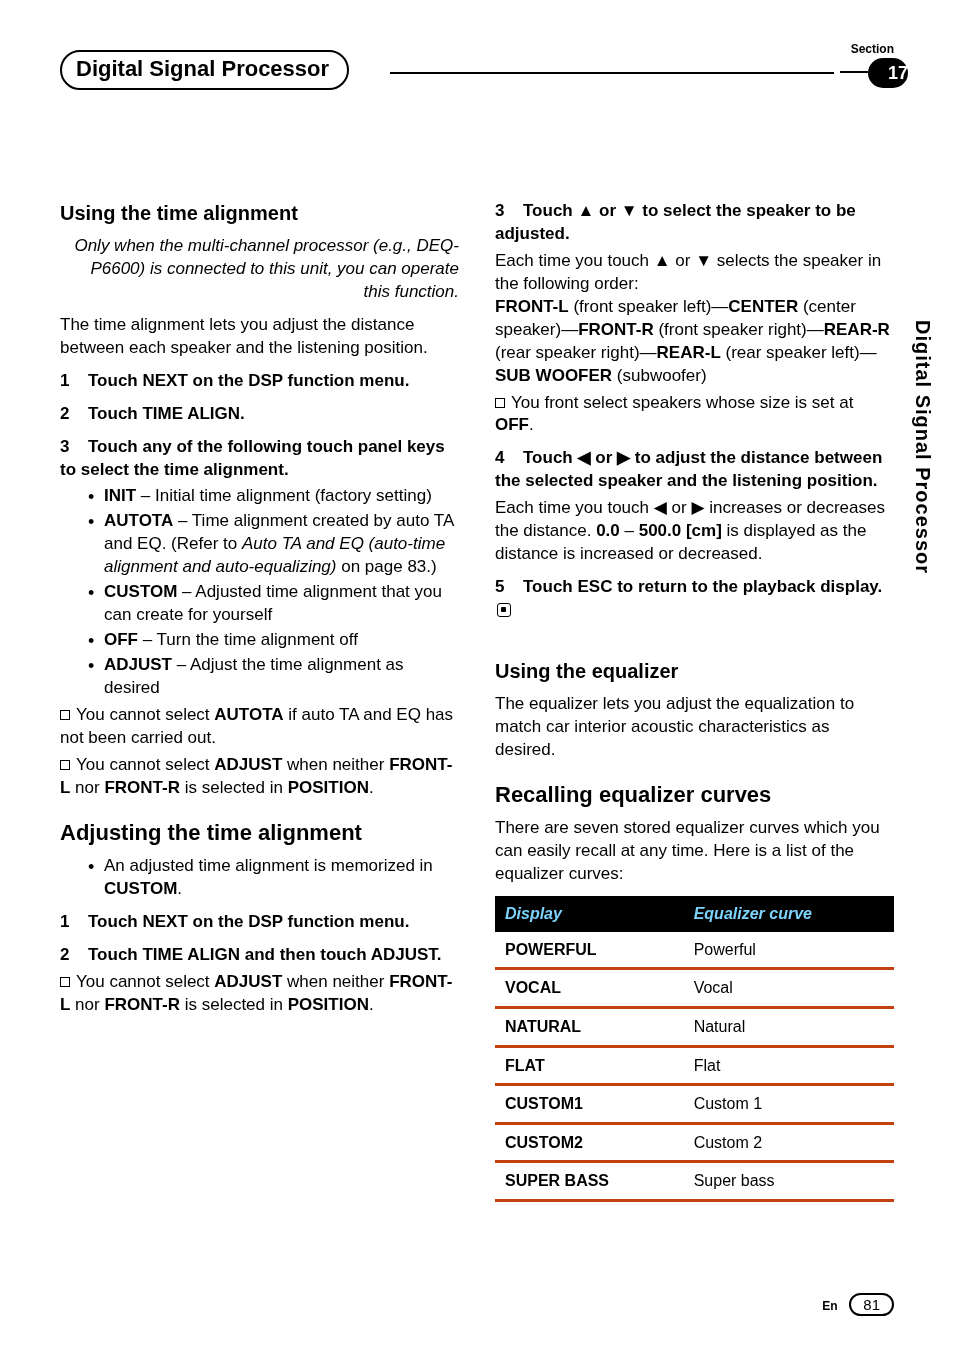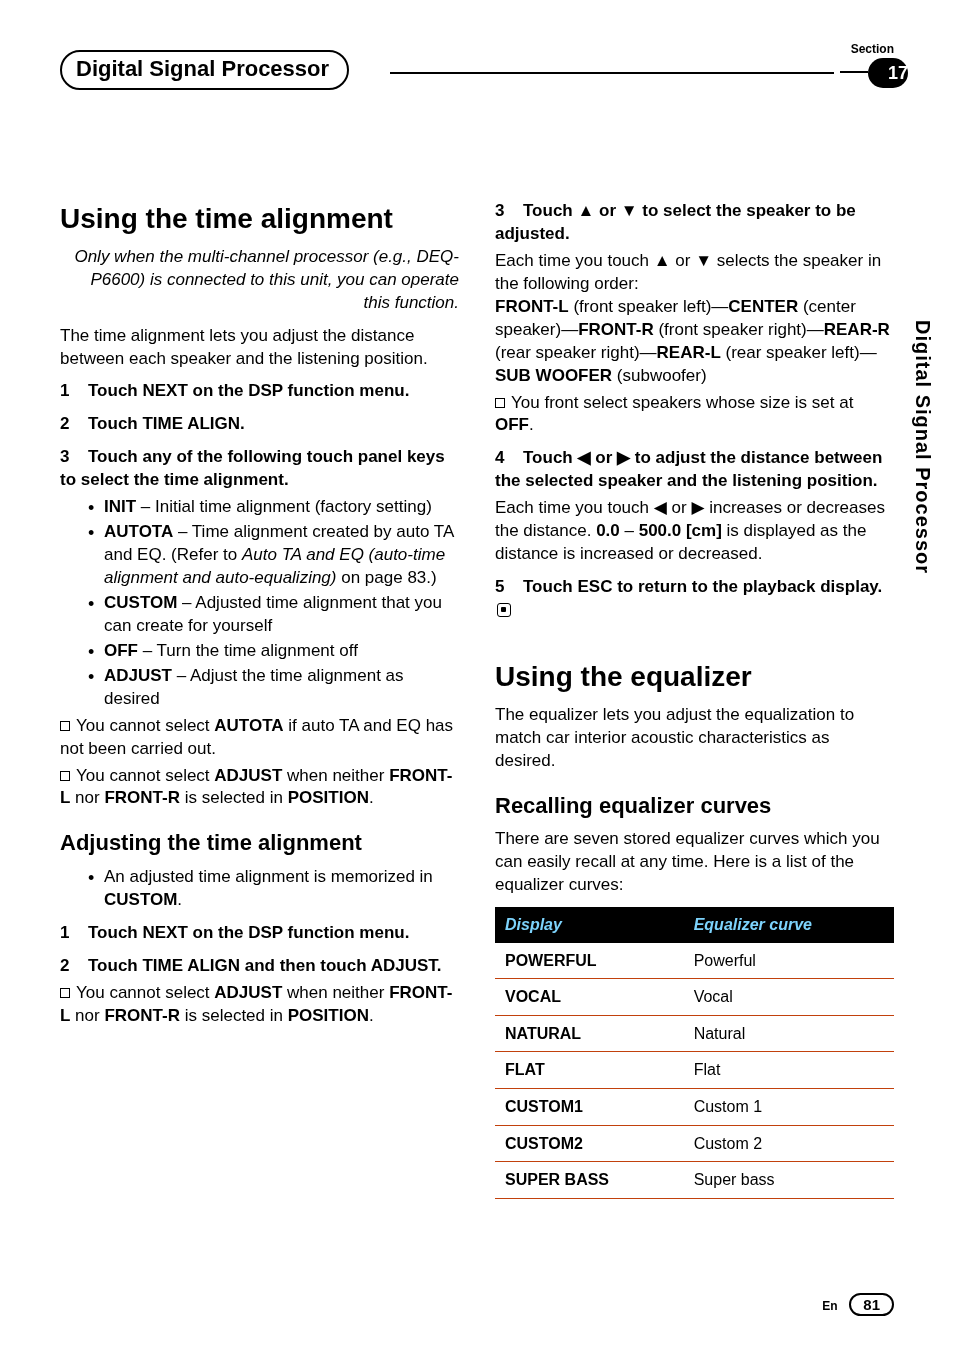--- a/index.html
+++ b/index.html
@@ -7,43 +7,43 @@
   .page { position: relative; width: 954px; height: 1352px; padding: 50px 60px 40px 60px; }
   .header { position: relative; height: 60px; }
   .header-bar { display: inline-block; border: 2px solid #000; border-radius: 22px; padding: 4px 18px 6px 14px; font-weight: 900; font-size: 22px; }
   .header-line { position: absolute; top: 22px; left: 330px; right: 60px; border-top: 2px solid #000; }
   .section-label { position: absolute; top: 42px; right: 60px; font-size: 12px; font-weight: 700; }
   .section-badge { position: absolute; top: 58px; right: 46px; width: 40px; height: 30px; background: #000; color: #fff; border-radius: 15px; font-weight: 900; font-size: 18px; text-align: right; line-height: 30px; }
   .section-badge::before { content: ""; position: absolute; left: -28px; top: 13px; width: 28px; border-top: 2px solid #000; }
   .side-tab { position: absolute; right: 20px; top: 320px; writing-mode: vertical-rl; font-weight: 800; font-size: 20px; letter-spacing: 1px; }
   .columns { display: flex; gap: 36px; margin-top: 80px; }
   .col { flex: 1; font-size: 17px; line-height: 1.35; }
-  h1 { font-size: 28px; font-weight: 900; margin: 10px 0 8px; }
+  h1 { font-size: 20px; font-weight: 900; margin: 10px 0 8px; }
   h2 { font-size: 22px; font-weight: 900; margin: 18px 0 8px; }
   .italic { font-style: italic; text-align: right; }
   .para { margin-bottom: 10px; }
   .step { margin: 10px 0 4px; }
   .step .num { font-weight: 900; display: inline-block; width: 28px; }
   .step .txt { font-weight: 900; }
   .step-body { margin-left: 0; }
   ul.bullets { list-style: none; margin: 4px 0 4px 28px; }
   ul.bullets li { position: relative; padding-left: 16px; margin: 2px 0; }
   ul.bullets li::before { content: "•"; position: absolute; left: 0; top: 0; font-size: 18px; }
   .sq { display: inline-block; width: 10px; height: 10px; border: 1.5px solid #000; margin-right: 6px; position: relative; top: 0px; }
   .note { margin: 4px 0; }
   b { font-weight: 900; }
   .end-icon { display: inline-block; width: 14px; height: 14px; border: 1.5px solid #000; border-radius: 3px; position: relative; top: 2px; margin-left: 2px; }
   .end-icon::after { content: ""; position: absolute; left: 3px; top: 3px; width: 5px; height: 5px; background: #000; border-radius: 1px; }
   table.eq { width: 100%; border-collapse: collapse; margin-top: 8px; font-size: 16px; }
   table.eq th { background: #000; color: #7dd3fc; text-align: left; padding: 7px 10px; font-weight: 900; font-style: italic; }
-  table.eq td { padding: 7px 10px; border-bottom: 1px solid #c2410c; }
+  table.eq td { padding: 7px 10px; border-bottom: 3px solid #c2410c; }
   table.eq td:first-child { font-weight: 900; }
   .footer { position: absolute; bottom: 36px; right: 60px; font-size: 13px; }
   .footer .lang { font-weight: 700; font-size: 12px; margin-right: 8px; }
-  .footer .pg { display: inline-block; border: 2px solid #000; border-radius: 14px; padding: 1px 12px; font-weight: 700; font-size: 15px; }
+  .footer .pg { display: inline-block; border: 2px solid #000; border-radius: 14px; padding: 1px 12px; font-weight: 400; font-size: 15px; }
   .arrow { font-family: Arial, sans-serif; }
 </style>
 </head>
 <body>
 
 <div class="page">
 
   <div class="section-label">Section</div>
   <div class="section-badge">17</div>
 

